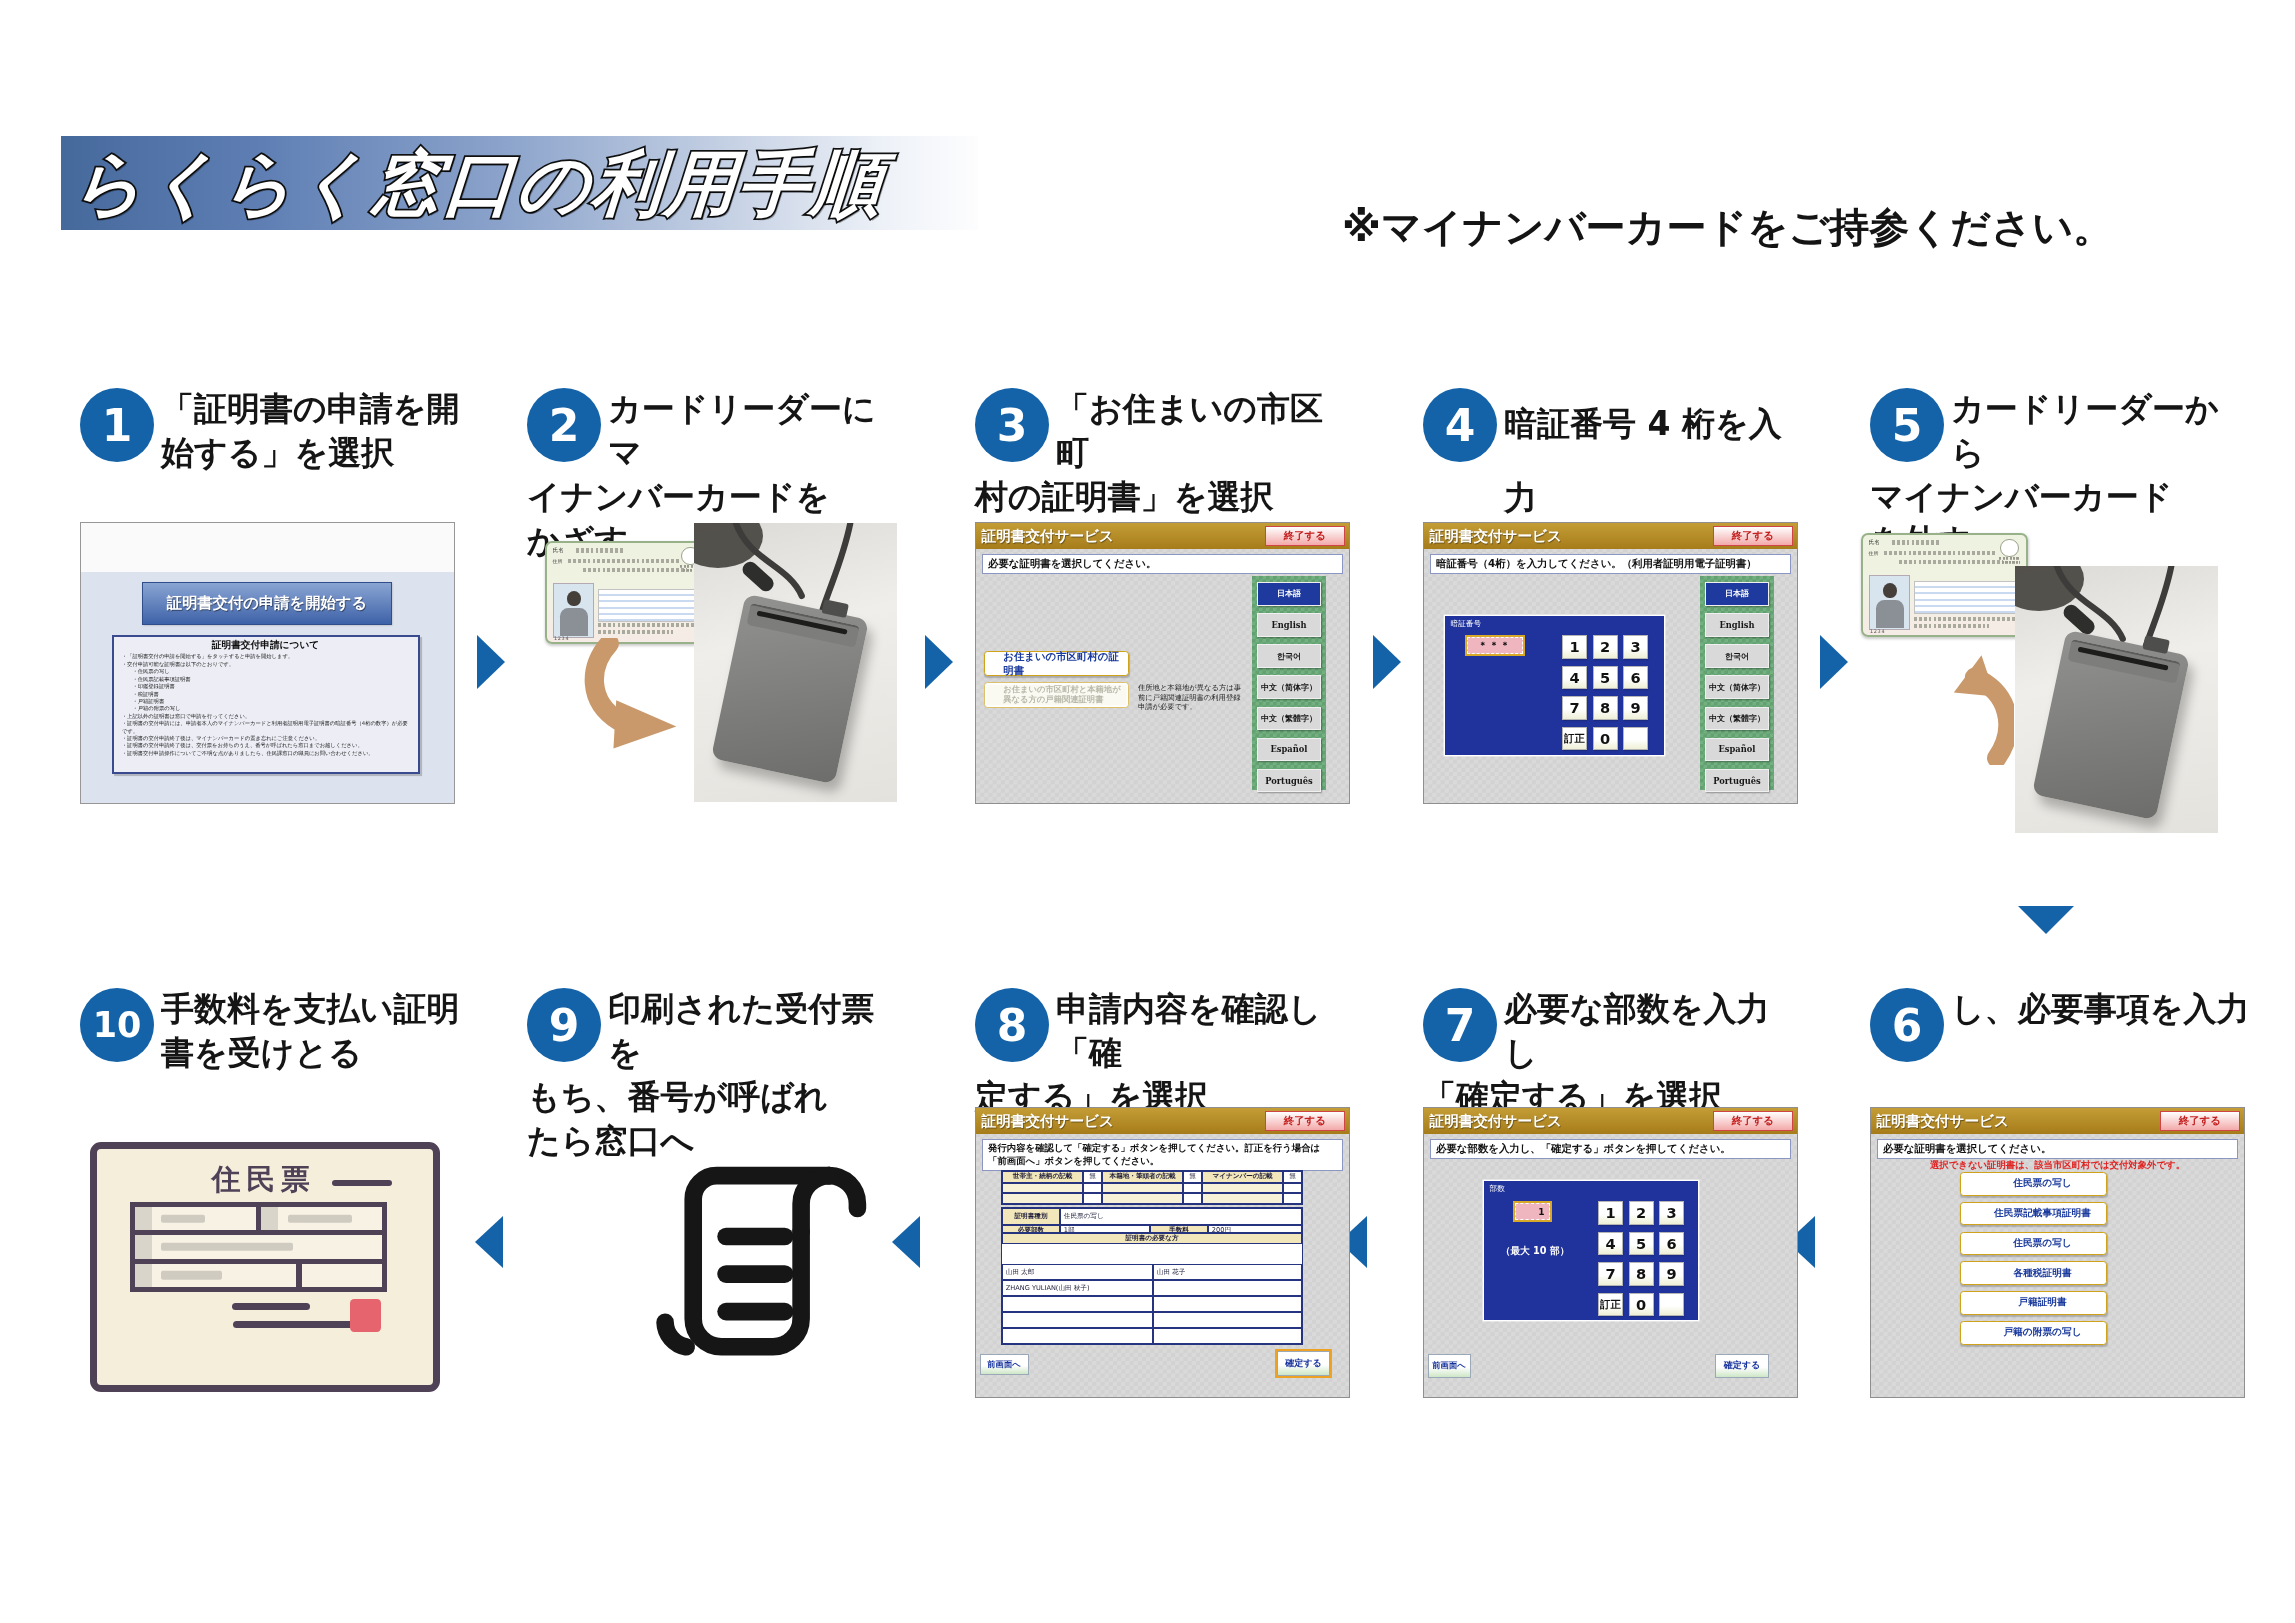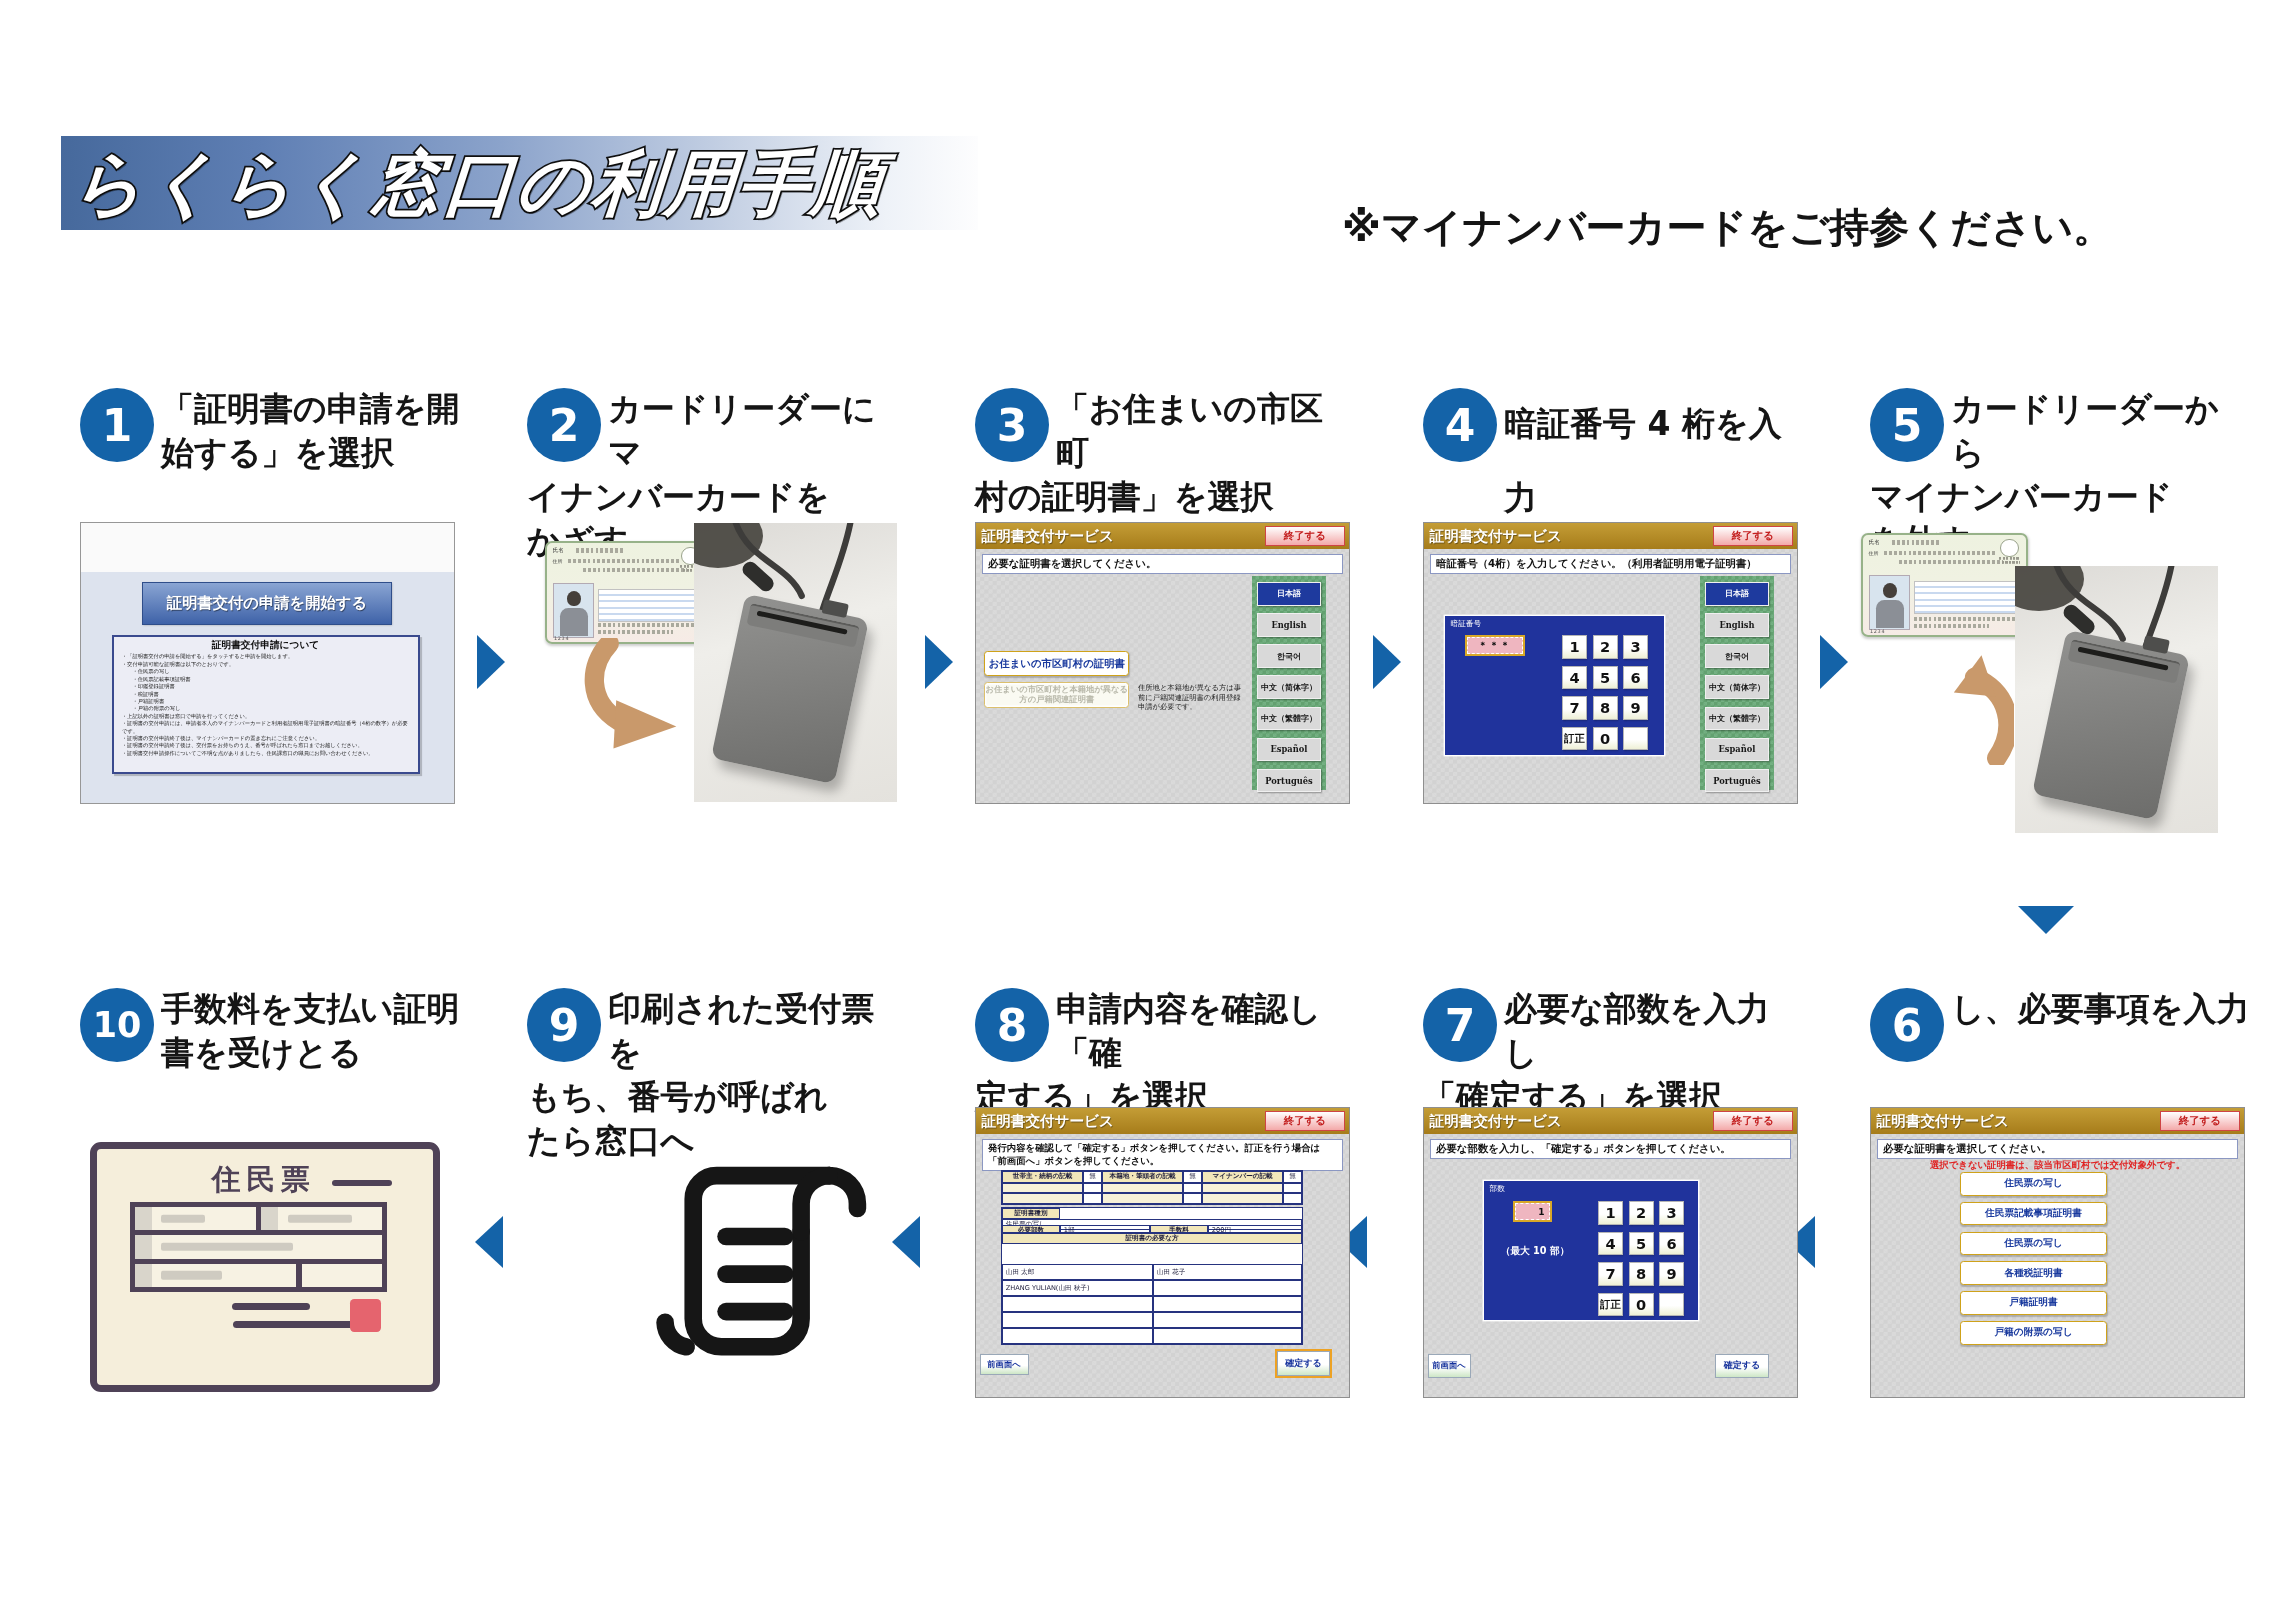--- a/index.html
+++ b/index.html
@@ -71,21 +71,21 @@
   .lb {
     height:21.5px; flex:none; background:#d9d9d9; border:0.7px solid #f0f0f0; box-shadow:1px 1px 1.4px #00000055;
     font-size:8px; font-weight:bold; color:#161616; display:flex; align-items:center; justify-content:center;
   }
   .lb.jp { background:#1e3a9e; color:#ffffff; }
   .lb.serif { font-family:"DejaVu Serif","Liberation Serif",serif; font-size:8.3px; }
 
   .gold-btn {
     background:#ffffff; border:1.7px solid #cfa21a; border-radius:3.5px; box-sizing:border-box;
     box-shadow:inset 0 0 0 1.4px #ffffff,0.7px 1.4px 1.4px #00000033;
-    color:#1a3a9e; font-weight:bold; display:flex; align-items:center; justify-content:center; text-align:center;
+    color:#1a3a9e; font-weight:bold; display:flex; align-items:center; justify-content:center; padding-left:18px;
   }
   .pale-btn {
     background:linear-gradient(#ffffff 55%,#cde6c6); border:1.4px solid #9aa8b8; box-sizing:border-box;
     color:#16329c; font-weight:bold; display:flex; align-items:center; justify-content:center;
   }
   .blue-panel { position:absolute; background:#20339c; box-shadow:0 0 0 1.4px #ffffff; }
   .pin-label { position:absolute; left:5.6px; top:2.8px; font-size:7.6px; color:#ffffff; }
   .pink-input {
     position:absolute; background:#efb6c0; border:2.1px solid #d8a828; box-sizing:border-box;
     outline:0.7px dashed #ffffff; outline-offset:-3.5px; color:#111; font-size:9px; font-weight:bold;
@@ -490,21 +490,21 @@
       <div class="trow" style="height:10.4px;">
         <div class="cream2" style="width:82px;"></div>
           <div style="width:19px;"></div>
         <div class="cream2" style="width:82px;"></div>
           <div style="width:19px;"></div>
         <div class="cream2" style="width:82px;"></div>
           <div style="width:19px;"></div>
       </div>
     </div>
     <div class="tbl" style="top:99px;">
-      <div class="trow" style="height:17px;flex-direction:column;">
+      <div class="trow" style="height:17px;">
         <div class="cream" style="width:58px;">証明書種別</div>
         <div class="cellL" style="flex:1;">住民票の写し</div>
       </div>
       <div class="trow" style="height:10.4px;">
         <div class="cream" style="width:58px;">必要部数</div>
         <div class="cellL" style="width:90px;">1部</div>
         <div class="cream" style="width:58px;">手数料</div>
         <div class="cellL" style="flex:1;">200円</div>
       </div>
     </div>

